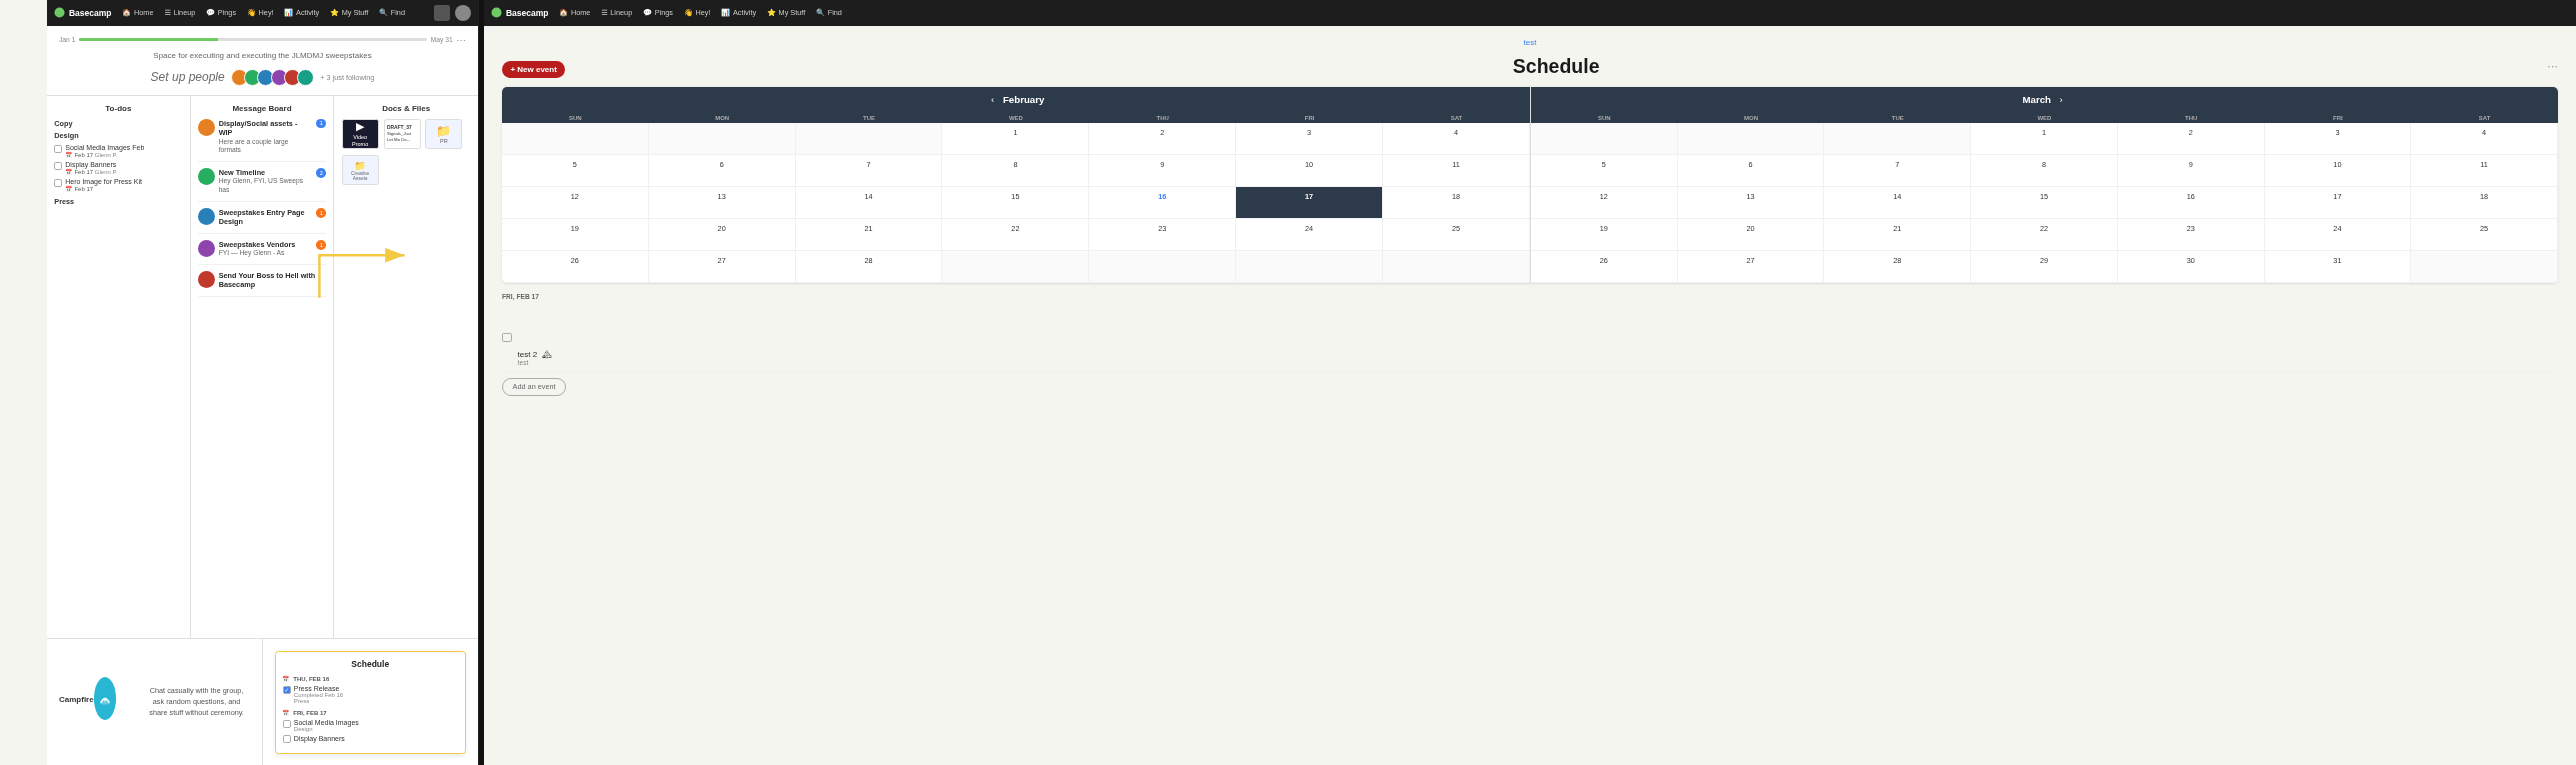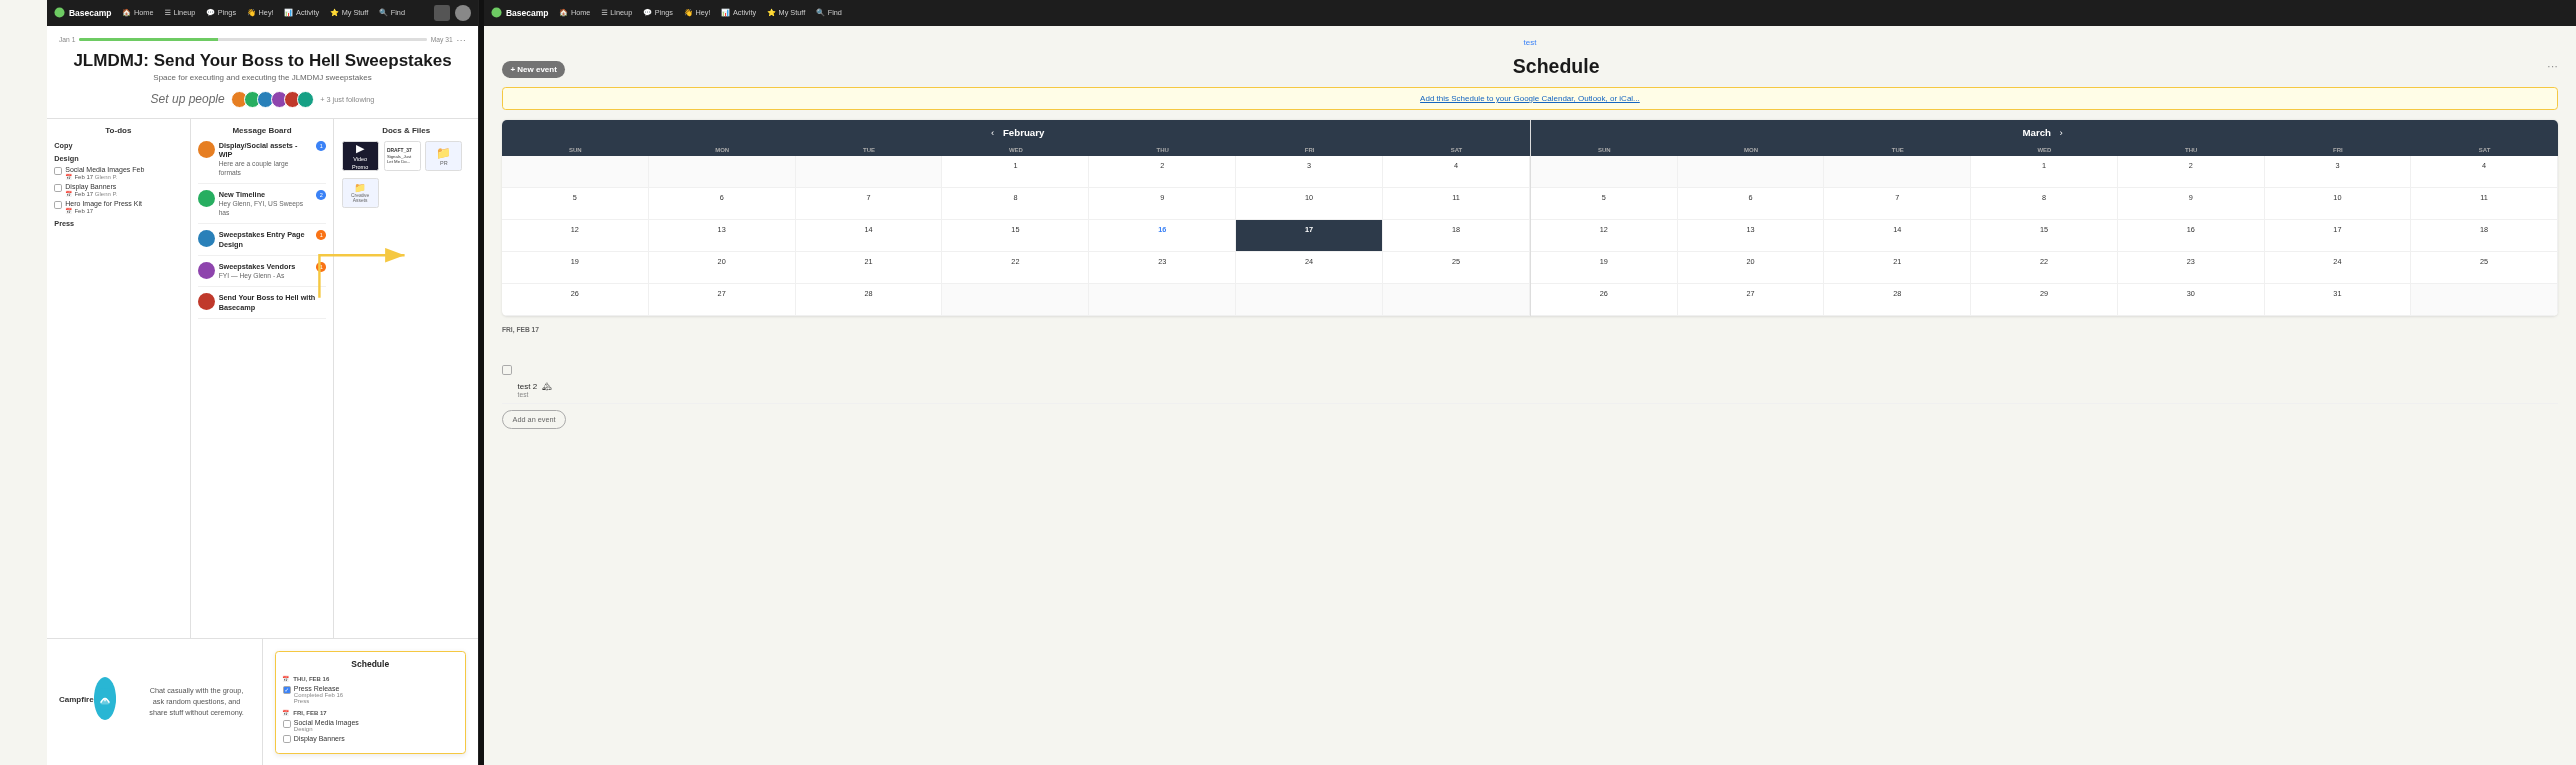--- a/index.html
+++ b/index.html
@@ -74,21 +74,21 @@
     .sched-item-sub { font-size: 6px; color: #888; }
     .sched-item-tag { font-size: 6px; color: #888; }
 
     
     .right-panel { flex: 1; background: #f5f5f0; display: flex; flex-direction: column; }
     .right-nav { background: #1d1d1d; display: flex; align-items: center; padding: 0 7.3px; height: 25.6px; gap: 11px; }
     .right-content { flex: 1; padding: 12px 18px; overflow-y: auto; }
     .breadcrumb-link { color: #3b82f6; font-size: 8px; text-decoration: none; display: block; text-align: center; margin-bottom: 7.3px; }
 
     .schedule-header { display: flex; align-items: center; margin-bottom: 8.5px; }
-    .new-event-btn { background: #737373; color: #fff; border: none; border-radius: 12px; padding: 4.3px 8.5px; font-size: 8px; font-weight: 600; cursor: pointer; display: flex; align-items: center; gap: 2.4px; margin-top: 7px; }
+    .new-event-btn { background: #b91c1c; color: #fff; border: none; border-radius: 12px; padding: 4.3px 8.5px; font-size: 8px; font-weight: 600; cursor: pointer; display: flex; align-items: center; gap: 2.4px; margin-top: 7px; }
     .schedule-title { font-size: 19.5px; font-weight: bold; color: #1a1a1a; text-align: center; flex: 1; }
     .more-dots-right { cursor: pointer; color: #888; font-size: 11px; margin-left: auto; }
 
     .google-cal-banner { background: #fffde7; border: 1.2px solid #f5c842; border-radius: 3.7px; padding: 6px 9.7px; text-align: center; font-size: 8px; color: #555; margin-bottom: 9.7px; }
     .google-cal-banner a { color: #1565c0; text-decoration: underline; cursor: pointer; }
 
     
     .calendar-container { background: #fff; border-radius: 4.9px; overflow: hidden; box-shadow: 0 0.6px 2.4px rgba(0,0,0,0.1); margin-bottom: 9.7px; }
     .cal-grid { display: grid; grid-template-columns: 1fr 1fr; }
     .cal-month { }
@@ -175,21 +175,20 @@
       </div>
     </div>
 
     <div class="project-header">
       <div class="date-bar">
         <span>Jan 1</span>
         <div class="date-line"></div>
         <span>May 31</span>
         <span class="more-dots">···</span>
       </div>
-      <div class="project-title">JLMDMJ: Send Your Boss to Hell Sweepstakes</div>
       <div class="project-subtitle">Space for executing and executing the JLMDMJ sweepstakes</div>
       <div class="people-row">
         <button class="set-people-btn">Set up people</button>
         <div class="avatar-group">
           <div class="avatar-sm av1"></div>
           <div class="avatar-sm av2"></div>
           <div class="avatar-sm av3"></div>
           <div class="avatar-sm av4"></div>
           <div class="avatar-sm av5"></div>
           <div class="avatar-sm av6"></div>
@@ -421,23 +420,20 @@
 
     <div class="right-content">
       <a class="breadcrumb-link">test</a>
 
       <div class="schedule-header">
         <button class="new-event-btn">+ New event</button>
         <div class="schedule-title">Schedule</div>
         <span class="more-dots-right">···</span>
       </div>
 
-      <div class="google-cal-banner">
-        <a>Add this Schedule to your Google Calendar, Outlook, or iCal...</a>
-      </div>
 
       <div class="calendar-container">
         <div class="cal-grid">
 
           <div class="cal-month">
             <div class="cal-month-header">
               <button class="cal-nav-btn">‹</button>
               <span>February</span>
             </div>
             <div class="cal-weekdays">

